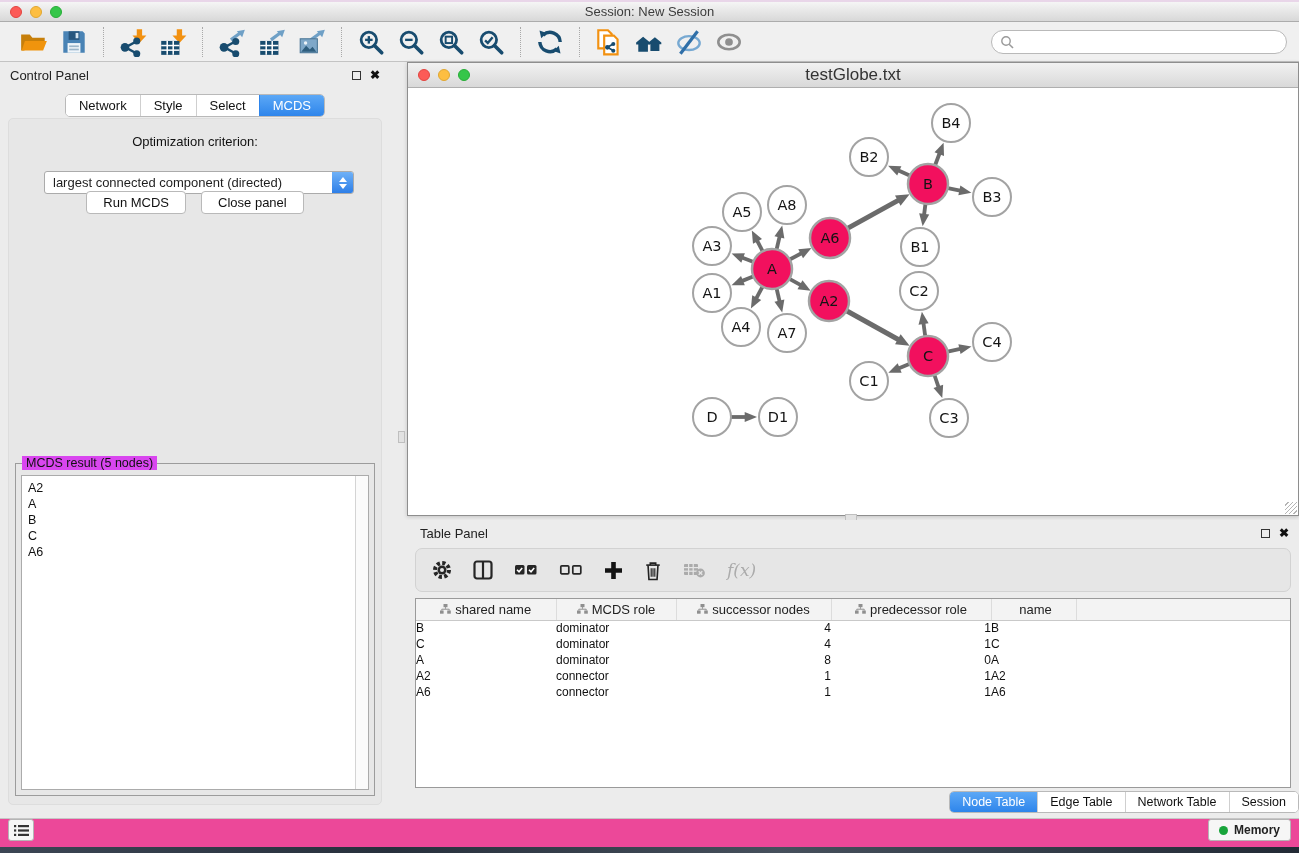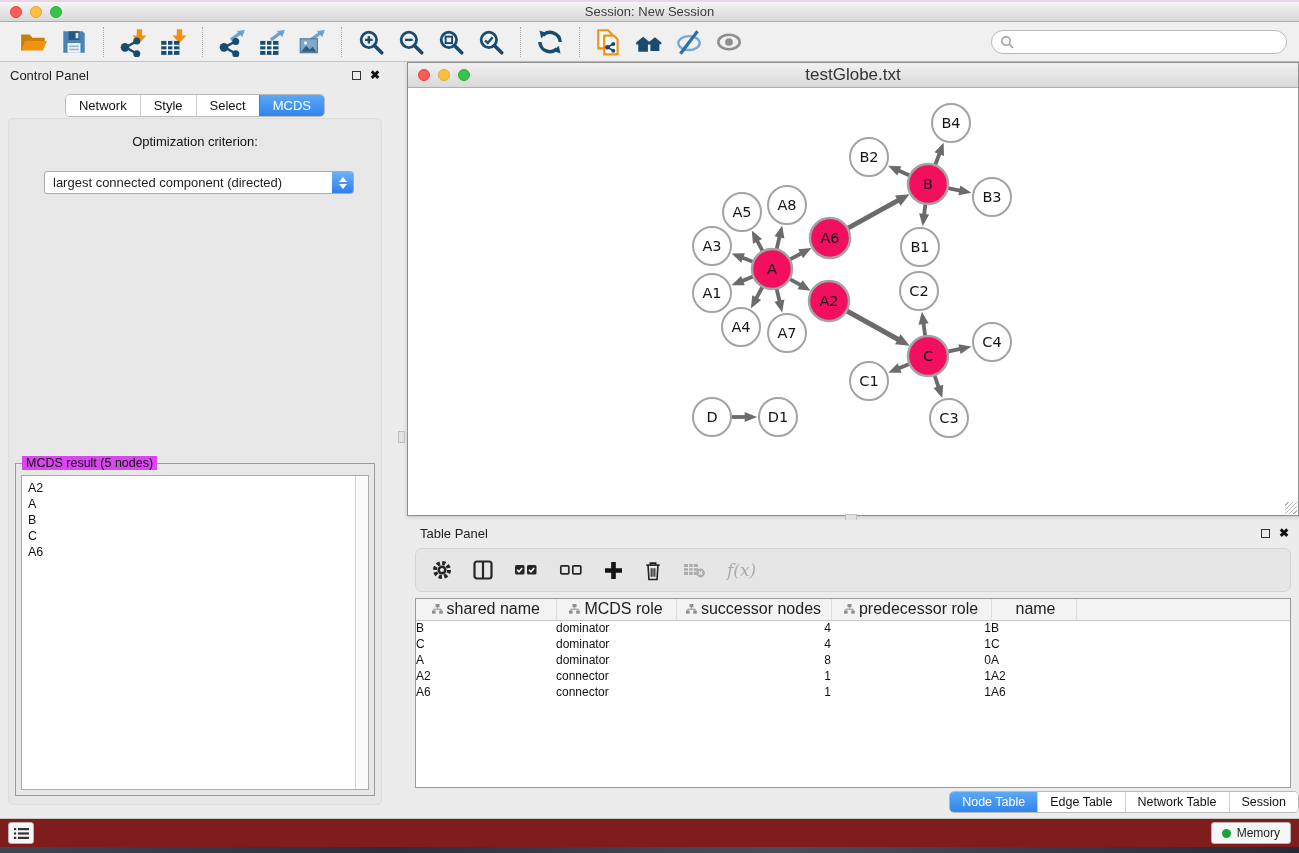--- a/index.html
+++ b/index.html
@@ -73,31 +73,31 @@
     border:1px solid #D2D2D2;border-radius:7px;display:flex;align-items:center;padding-left:16px;gap:21px;}
   .tpi{display:flex;align-items:center;justify-content:center;}
   .fx{font-family:"DejaVu Serif",serif;font-style:italic;font-size:17px;color:#ABABAB;}
   .tp-tablewrap{position:absolute;left:8px;right:8px;top:78px;height:190px;background:#FFF;
     border:1px solid #9A9A9A;overflow:hidden;}
   table.node-table{border-collapse:collapse;table-layout:fixed;width:877px;font-size:12px;}
   table.node-table col.w0{width:140px}table.node-table col.w1{width:120px}
   table.node-table col.w2{width:155px}table.node-table col.w3{width:160px}
   table.node-table col.w4{width:85px}table.node-table col.wf{width:auto}
   table.node-table th{height:21px;background:#F3F3F3;border-bottom:1px solid #C9C9C9;border-right:1px solid #DCDCDC;
-    font-weight:normal;font-size:16px;color:#222;text-align:center;white-space:nowrap;overflow:hidden;}
+    font-weight:normal;font-size:13px;color:#222;text-align:center;white-space:nowrap;overflow:hidden;}
   table.node-table th .hlab{margin-left:4px;}
   table.node-table td{height:16px;padding:0;white-space:nowrap;overflow:hidden;color:#111;}
   td.c0{padding-left:10px;}td.c1{padding-left:6px;margin-top:44px;}
   td.c2{text-align:right;padding-right:14px;}td.c3{text-align:right;padding-right:6px;}
   td.c4{padding-left:12px;}
   .tp-tabs-row{position:absolute;left:0;right:0;bottom:5px;display:flex;justify-content:flex-end;}
   .tp-tabs-row .seg-tab{font-size:12.5px;padding:3px 12px;}
   
-  .statusbar{position:absolute;left:0;top:818px;width:1299px;height:29px;background:#7f1d1d;
-    border-top:1px solid #C6C6C6;display:flex;align-items:center;padding:0 8px;}
+  .statusbar{position:absolute;left:0;top:818px;width:1299px;height:29px;background:#ec4899;
+    border-top:1px solid #C6C6C6;display:flex;padding:0 8px;font-weight:bold;}
   .sb-btn{background:#F6F6F6;border:1px solid #B5B5B5;border-radius:3px;height:22px;
     display:flex;align-items:center;justify-content:center;padding:0 4px;}
   .memory-btn{margin-left:auto;display:flex;align-items:center;gap:6px;padding:0 10px;font-size:12px;color:#222;}
   .mem-dot{width:9px;height:9px;border-radius:50%;background:#18A43B;display:inline-block;}
   .desktop-strip{position:absolute;left:0;top:847px;width:1299px;height:6px;
     background:linear-gradient(90deg,#3C4654,#27303C 30%,#46505C 60%,#222A35);}
 </style>
 </head>
 <body>
 
@@ -282,20 +282,24 @@
       </div>
     </div>
     <div class="cp-content">
       <div class="opt-label">Optimization criterion:</div>
       <div class="select">
         <span class="sel-text">largest connected component (directed)</span>
         <span class="stepper">
             <span class="tri-up"></span>
             <span class="tri-down"></span>
           </span>
+      </div>
+      <div class="cp-buttons">
+        <button class="btn">Run MCDS</button>
+        <button class="btn">Close panel</button>
       </div>
       <div class="groupbox">
         <span class="gb-label">MCDS result (5 nodes)</span>
         <div class="listbox">
 
         <div class="result-item">A2</div>
             <div class="result-item">A</div>
             <div class="result-item">B</div>
             <div class="result-item">C</div>
             <div class="result-item">A6</div>

